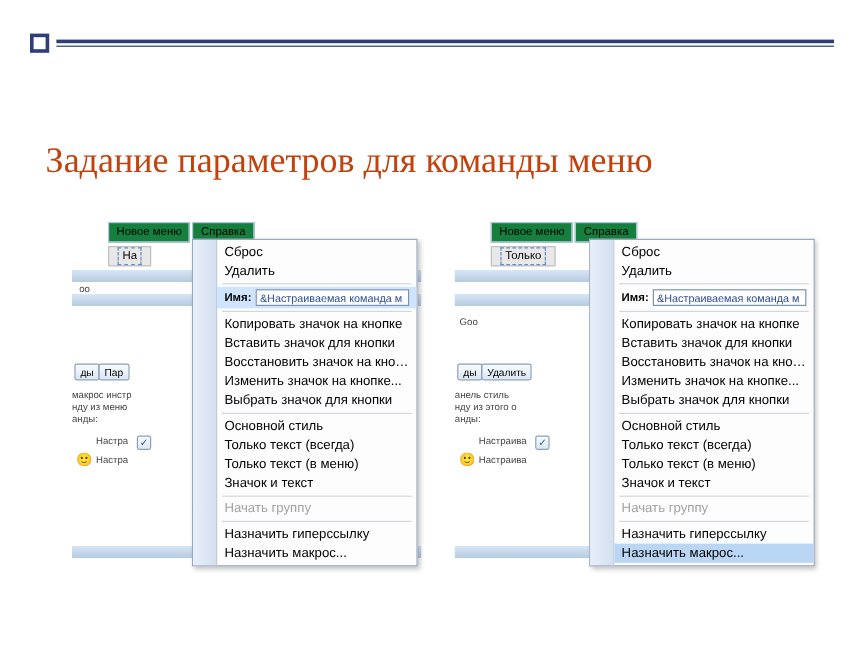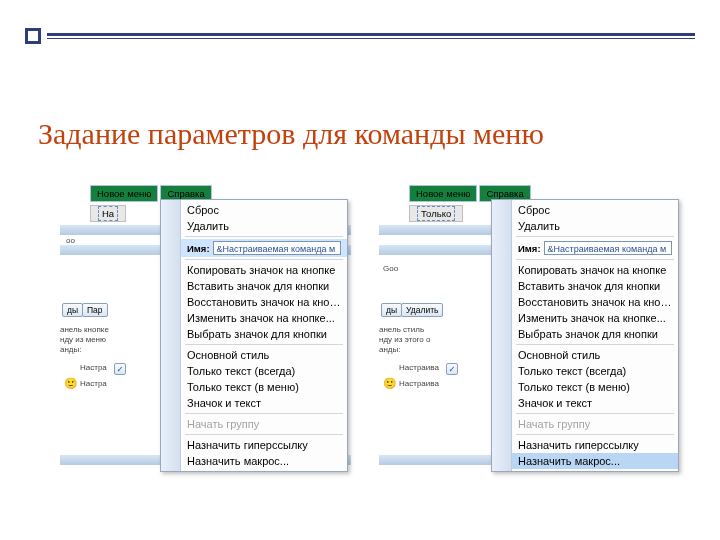--- a/index.html
+++ b/index.html
@@ -183,21 +183,21 @@
     <div class="toolbar-below" style="top:20px;">
       <span class="dotted-sel">На</span>
     </div>
     <div class="bg-strip" style="top:40px;"></div>
     <div class="side-text" style="top:52px; left:6px;">oo</div>
     <div class="bg-strip" style="top:60px;"></div>
 
     <div class="side-btn" style="top:118px; left:2px;">ды</div>
     <div class="side-btn" style="top:118px; left:22px;">Пар</div>
 
-    <div class="side-text" style="top:141px; left:0;">анель кнопке</div>
+    <div class="side-text" style="top:141px; left:0;">макрос инстр</div>
     <div class="side-text" style="top:151px; left:0;">нду из меню</div>
     <div class="side-text" style="top:161px; left:0;">анды:</div>
 
     <div class="emoji-icon" style="top:192px; left:4px;">🙂</div>
     <div class="side-text" style="top:179px; left:20px;">Настра</div>
     <div class="side-text" style="top:195px; left:20px;">Настра</div>
     <div class="side-btn" style="top:178px; left:54px; width:12px; height:12px; padding:0; text-align:center; color:#2a5ca8;">✓</div>
 
     <div class="bg-strip" style="top:270px;"></div>
 

